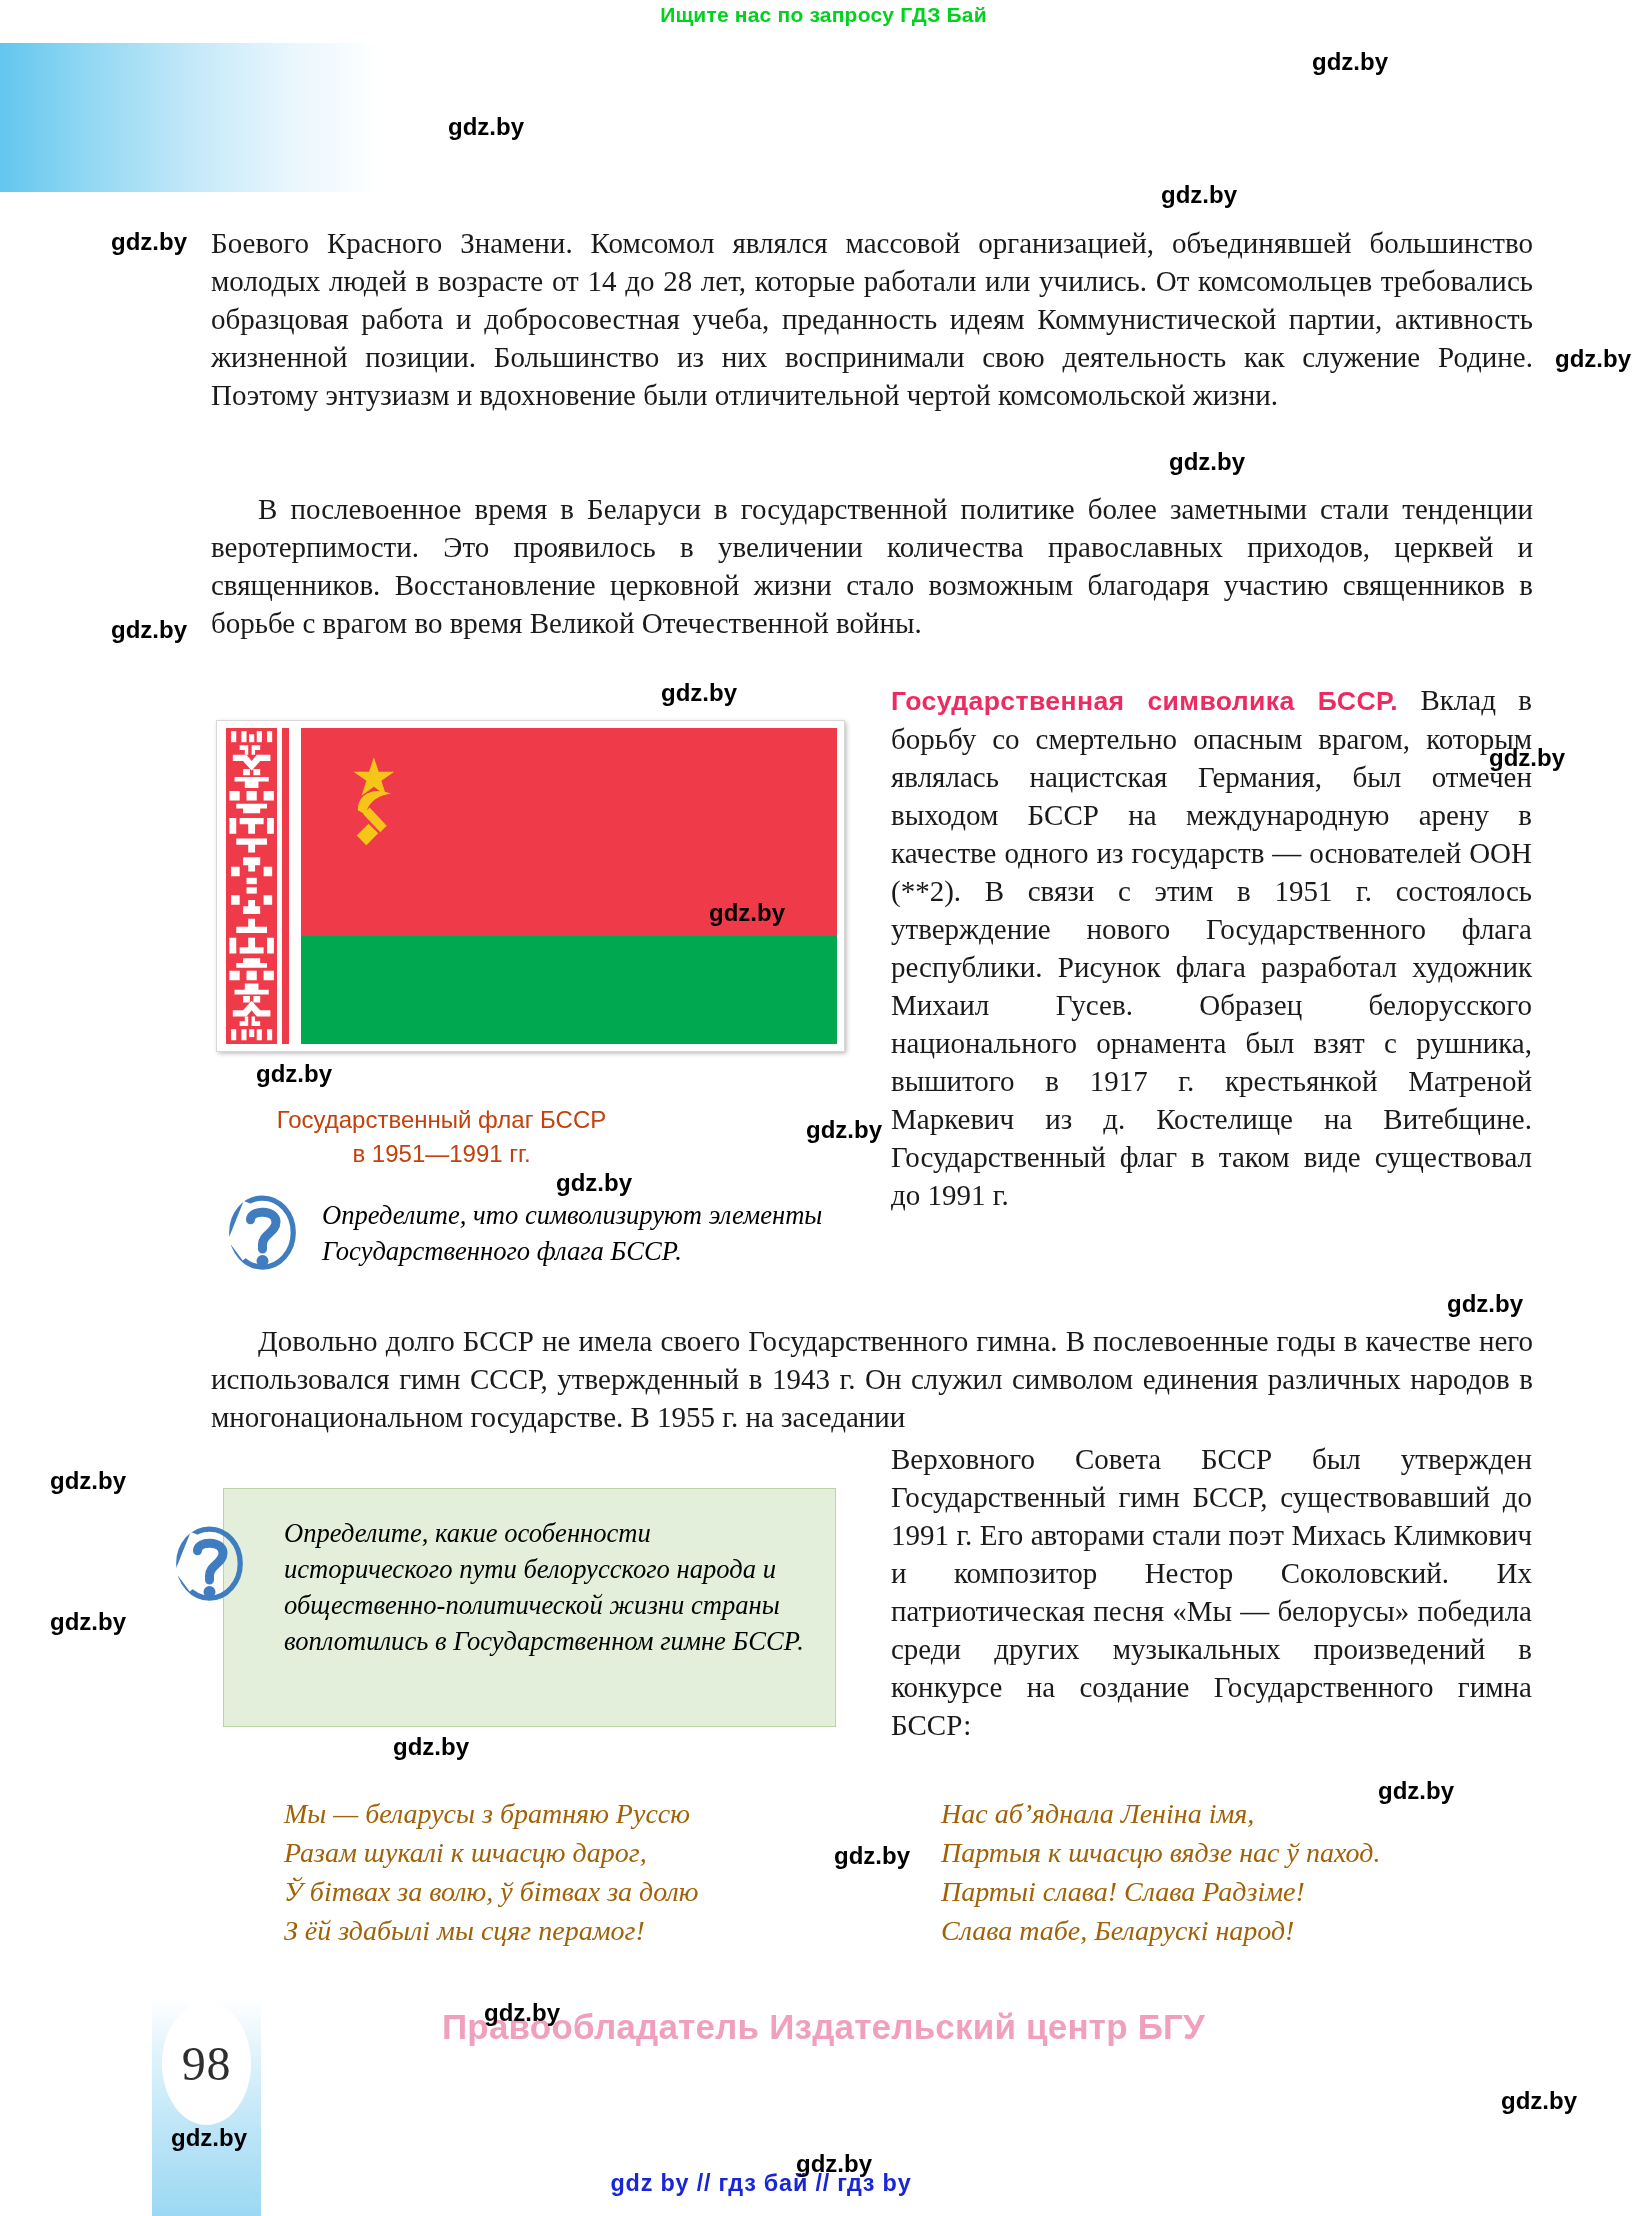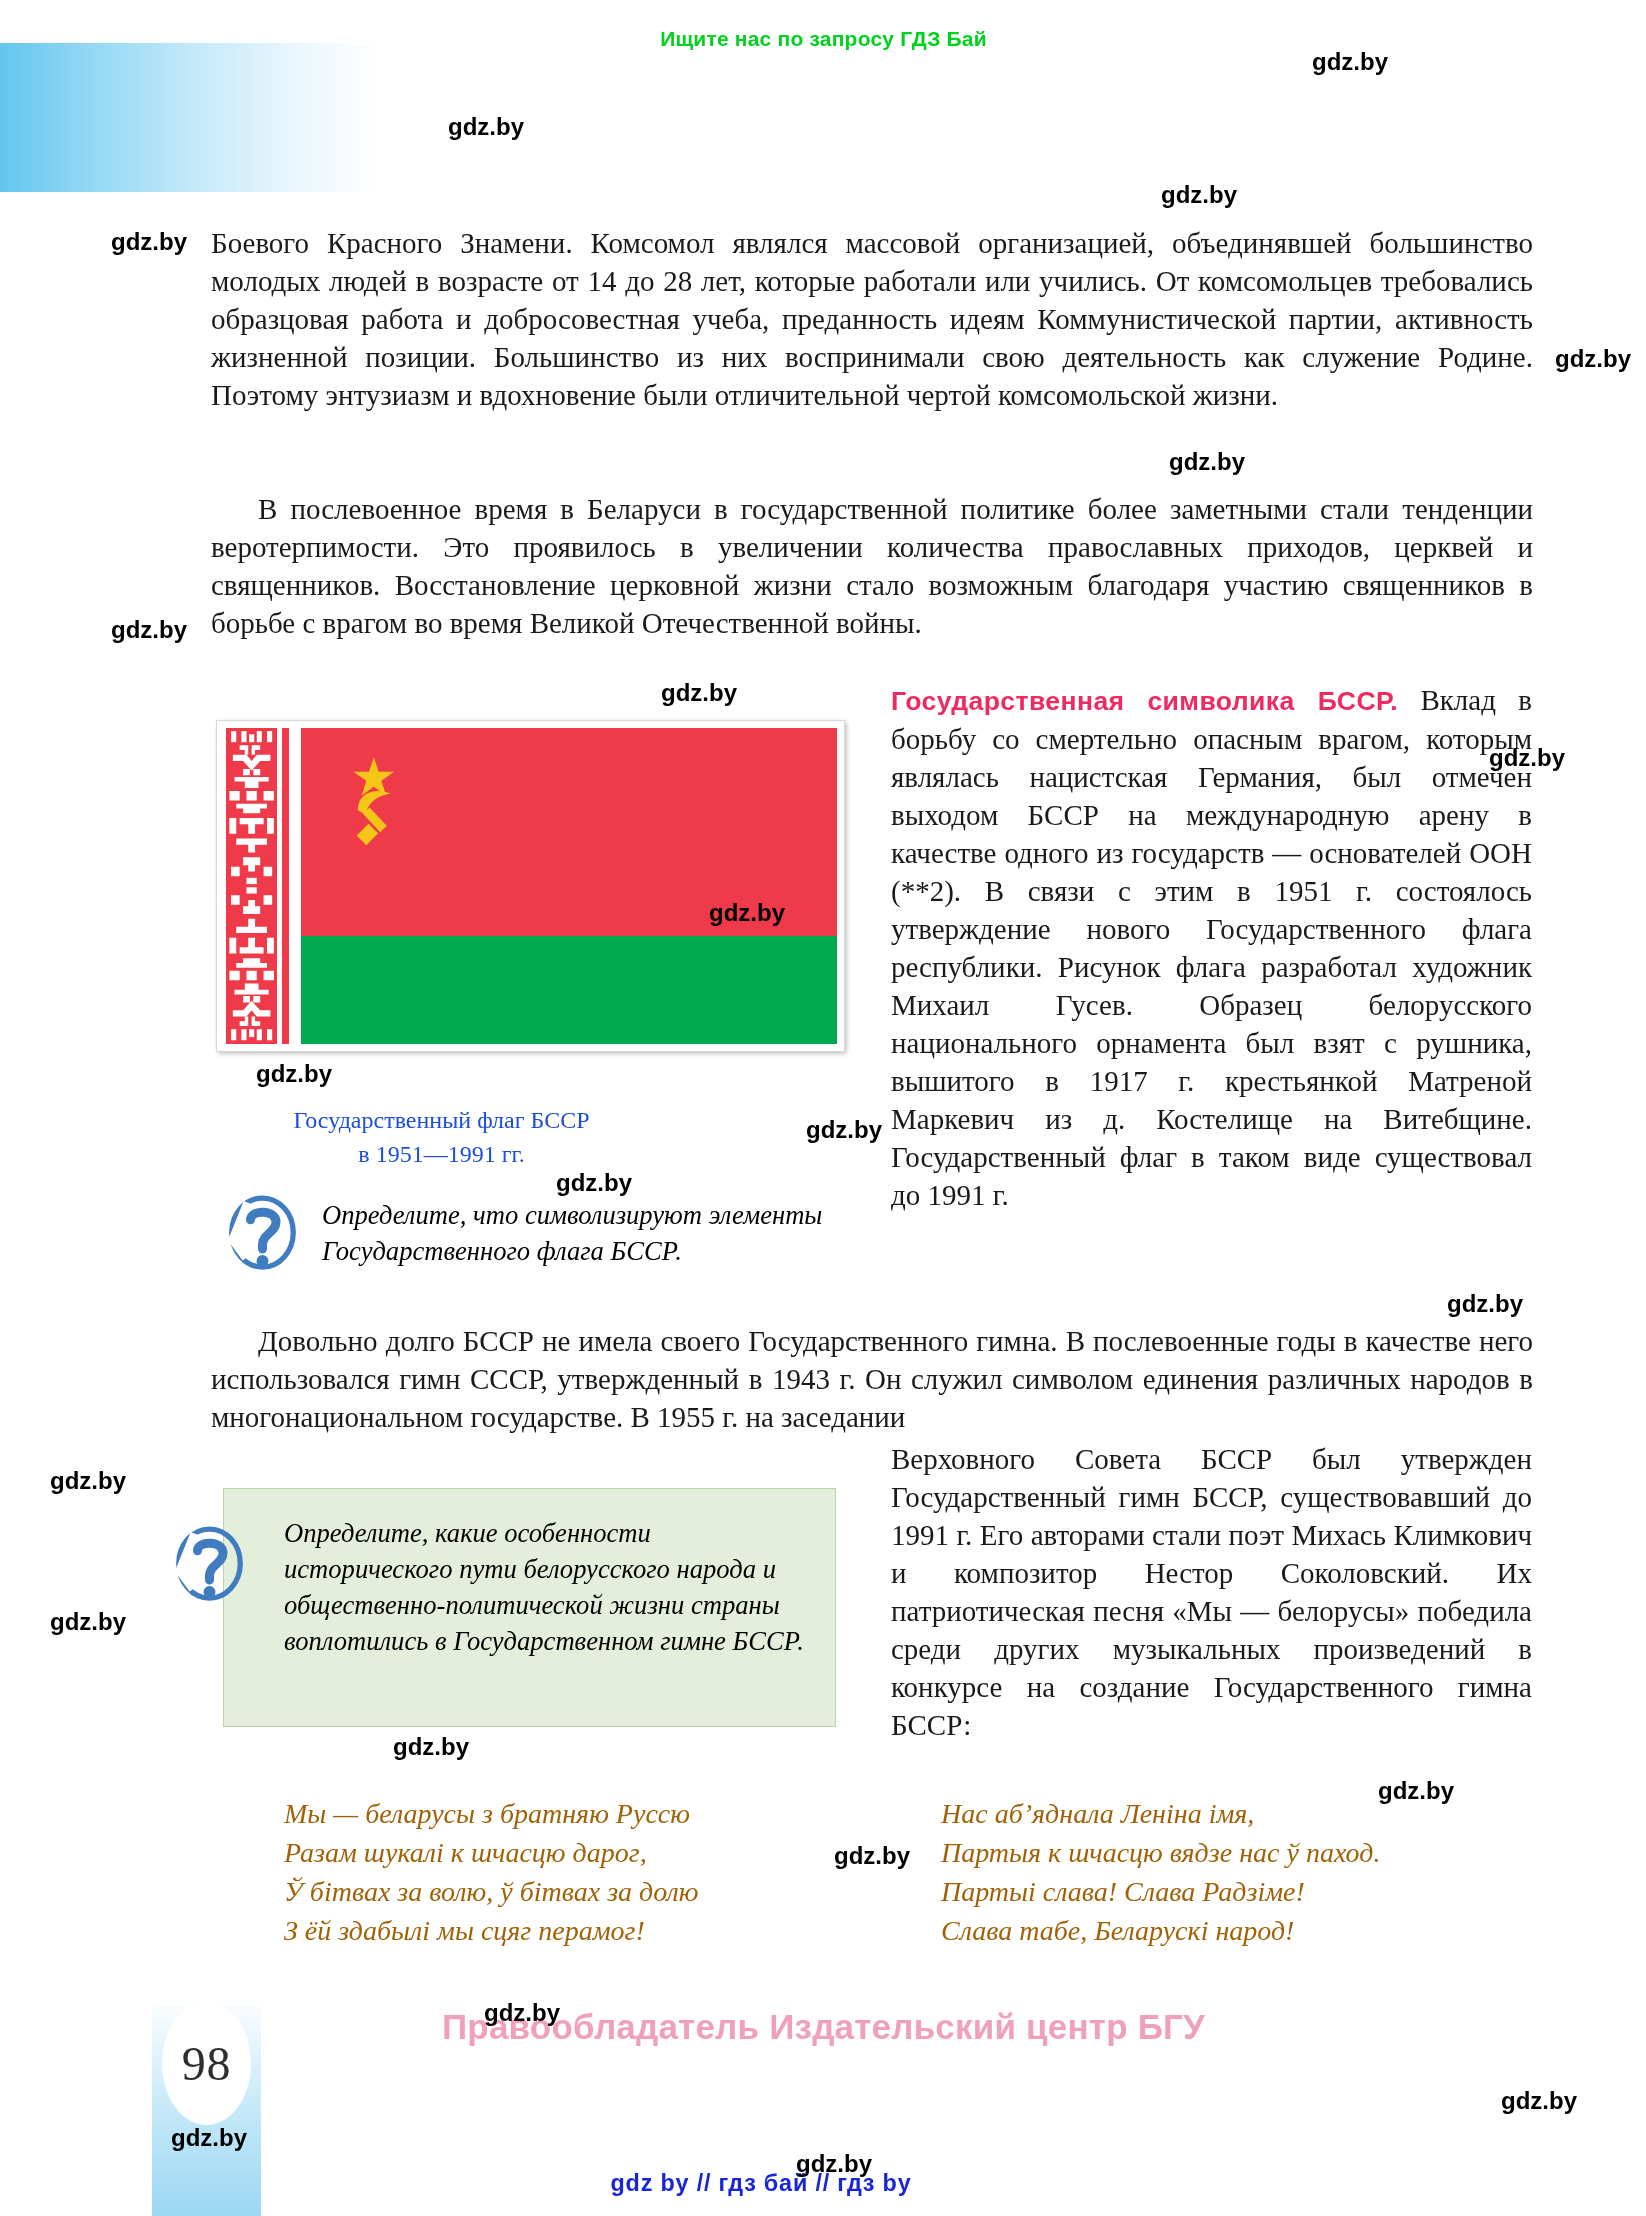--- a/index.html
+++ b/index.html
@@ -24,21 +24,21 @@
     display:flex; align-items:center; justify-content:center;
   }
   .page-num-oval span{
     font-family:"Liberation Serif", serif; font-size:48px; color:#2e2e2e; letter-spacing:0.8px;
   }
 
   
   .promo-top{
     position:absolute; left:0; top:3.2px; width:1647px; text-align:center;
     font-family:"Liberation Sans", sans-serif; font-weight:bold;
-    font-size:21px; color:#00d21e; letter-spacing:0.2px;margin-top:24px;
+    font-size:21px; color:#00d21e; letter-spacing:0.2px;
   }
 
   
   .wm{
     position:absolute; font-family:"Liberation Sans", sans-serif; font-weight:bold;
     color:#000; white-space:nowrap; pointer-events:none;
   }
 
   
   .col-full{
@@ -74,21 +74,21 @@
   .flag-orn .band{
     position:absolute; top:0; bottom:0; background:#ef3b49;
   }
   .orn-main{ left:2.5%; width:67%; }
   .orn-thin{ left:76%; width:9%; }
   .orn-svg{ position:absolute; left:2.5%; top:0; width:67%; height:100%; }
   .emblem{ position:absolute; left:17.5%; top:8%; width:14%; height:34%; }
 
   .caption{
     position:absolute; left:216px; top:1103px; width:451px; text-align:center;
-    font-family:Liberation Serif, serif; font-size:24px; line-height:34px; color:#1d4ed8;
+    font-family:Liberation Sans, sans-serif; font-size:24px; line-height:34px; color:#c2410c;
   }
 
   
   .qmark{ position:absolute; }
   .q-text{
     position:absolute; font-family:"Liberation Serif", serif; font-style:italic;
     font-size:26.6px; line-height:36px; color:#000000;
   }
   .green-box{
     position:absolute; left:223px; top:1488px; width:613px; height:239px;

